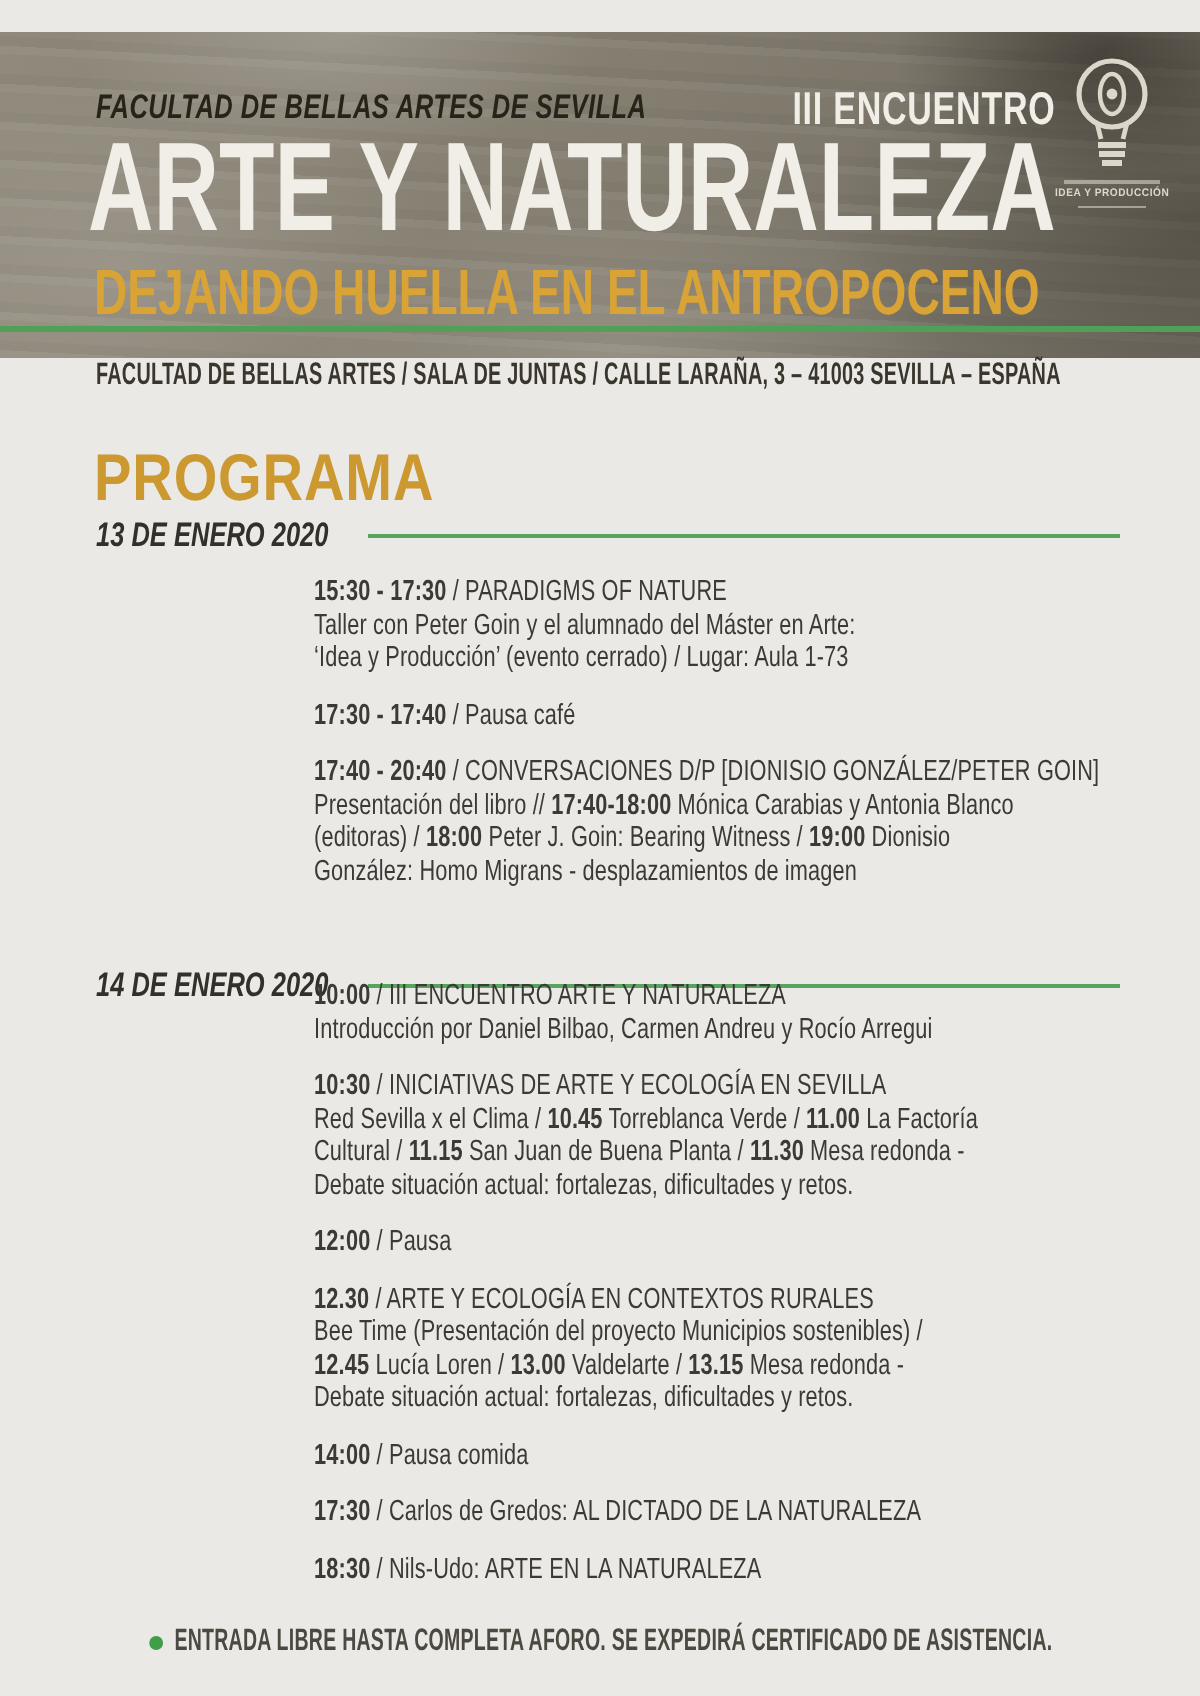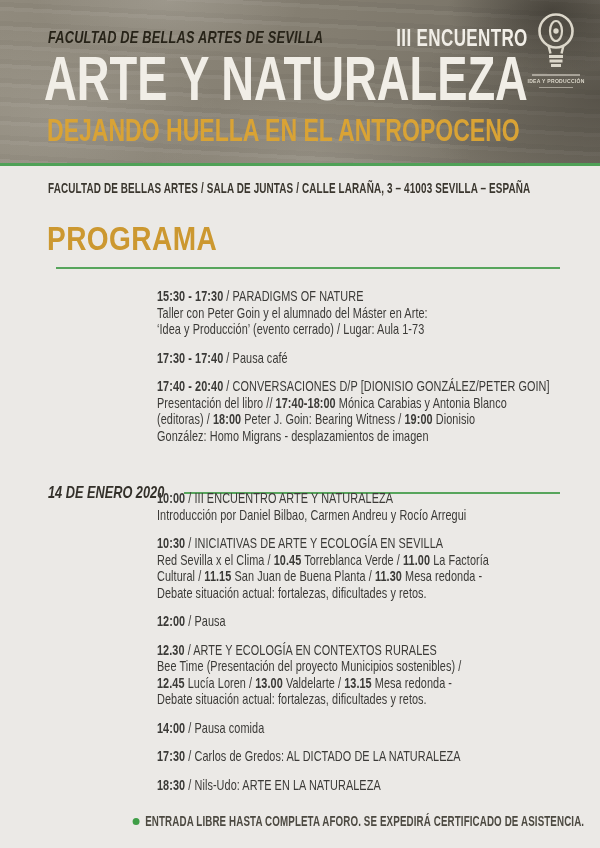--- a/index.html
+++ b/index.html
@@ -8,21 +8,21 @@
     font-family:"Liberation Sans",sans-serif;
     background-color:#ebe9e6;
     background-image:
       radial-gradient(420px 260px at 50% 34%, rgba(255,255,255,.5), rgba(255,255,255,0) 70%),
       repeating-linear-gradient(84deg, rgba(255,255,255,0) 0 38px, rgba(255,255,255,.45) 38px 39px),
       repeating-linear-gradient(96deg, rgba(255,255,255,0) 0 57px, rgba(255,255,255,.3) 57px 58px),
       linear-gradient(to bottom,#e8e6e3 0,#edebe8 40%,#ecimg 85%,#e4e2df 100%);
   }
   
   .hero{
-    position:absolute;left:0;top:0;width:600px;height:163px;
+    position:absolute;left:0;top:16px;width:600px;height:163px;
     background-color:#837d70;
     background-image:
       radial-gradient(150px 90px at 92% 6%, rgba(31,28,23,.5), transparent 70%),
       radial-gradient(260px 150px at 100% 60%, rgba(52,48,41,.42), transparent 72%),
       radial-gradient(230px 120px at 52% 100%, rgba(243,240,232,.16), transparent 70%),
       radial-gradient(230px 140px at 10% 72%, rgba(238,235,227,.14), transparent 70%),
       radial-gradient(190px 90px at 28% 0%, rgba(244,242,236,.18), transparent 70%),
       repeating-linear-gradient(3deg, rgba(255,255,255,.045) 0 4px, rgba(0,0,0,.03) 4px 9px, transparent 9px 19px),
       linear-gradient(100deg,#908a7d,#837d70 55%,#716c61);
   }
@@ -54,21 +54,21 @@
     white-space:nowrap;transform:scaleX(.75);transform-origin:0 50%;}
   .day-rule{flex:1;height:2px;background:#57a55c;margin-left:8px;}
   .entries{position:absolute;left:157px;width:528px;font-size:14.5px;color:#3b3a37;
     transform:scaleX(.75);transform-origin:0 0;}
   .entries.d1{top:288px;}
   .entries.d2{top:490px;}
   .entry{margin-bottom:12px;}
   .eline{line-height:16.5px;white-space:nowrap;letter-spacing:.1px;}
   .b{font-weight:bold;}
   
-  .footer{position:absolute;left:0;right:0;top:812px;display:flex;}
+  .footer{position:absolute;left:0;right:0;top:812px;display:flex;justify-content:center;}
   .footer-inner{display:flex;align-items:center;white-space:nowrap;
     transform:scaleX(.63);transform-origin:50% 50%;}
   .bullet{width:11px;height:7px;border-radius:50%;background:#3f9e47;margin-right:9px;flex:0 0 auto;}
   .footer-text{font-size:15.5px;font-weight:bold;color:#4c4941;letter-spacing:.2px;}
 </style>
 </head>
 <body>
 
 <div class="poster">
 
@@ -94,20 +94,23 @@
     </div>
   </header>
 
   <div class="green-rule"></div>
 
   <div class="venue">FACULTAD DE BELLAS ARTES / SALA DE JUNTAS / CALLE LARAÑA, 3 – 41003 SEVILLA – ESPAÑA</div>
 
   <h2 class="programa" style="margin:0;">PROGRAMA</h2>
 
   <div class="day-heading d1">
+    <div class="day-date-box">
+      <span class="day-date">13 DE ENERO 2020</span>
+    </div>
     <div class="day-rule"></div>
   </div>
   <div class="entries d1">
       <div class="entry">
         <div class="eline"><span class="b">15:30 - 17:30</span><span> / PARADIGMS OF NATURE</span></div>
         <div class="eline"><span>Taller con Peter Goin y el alumnado del Máster en Arte:</span></div>
         <div class="eline"><span>‘Idea y Producción’ (evento cerrado) / Lugar: Aula 1-73</span></div>
       </div>
       <div class="entry">
         <div class="eline"><span class="b">17:30 - 17:40</span><span> / Pausa café</span></div>

